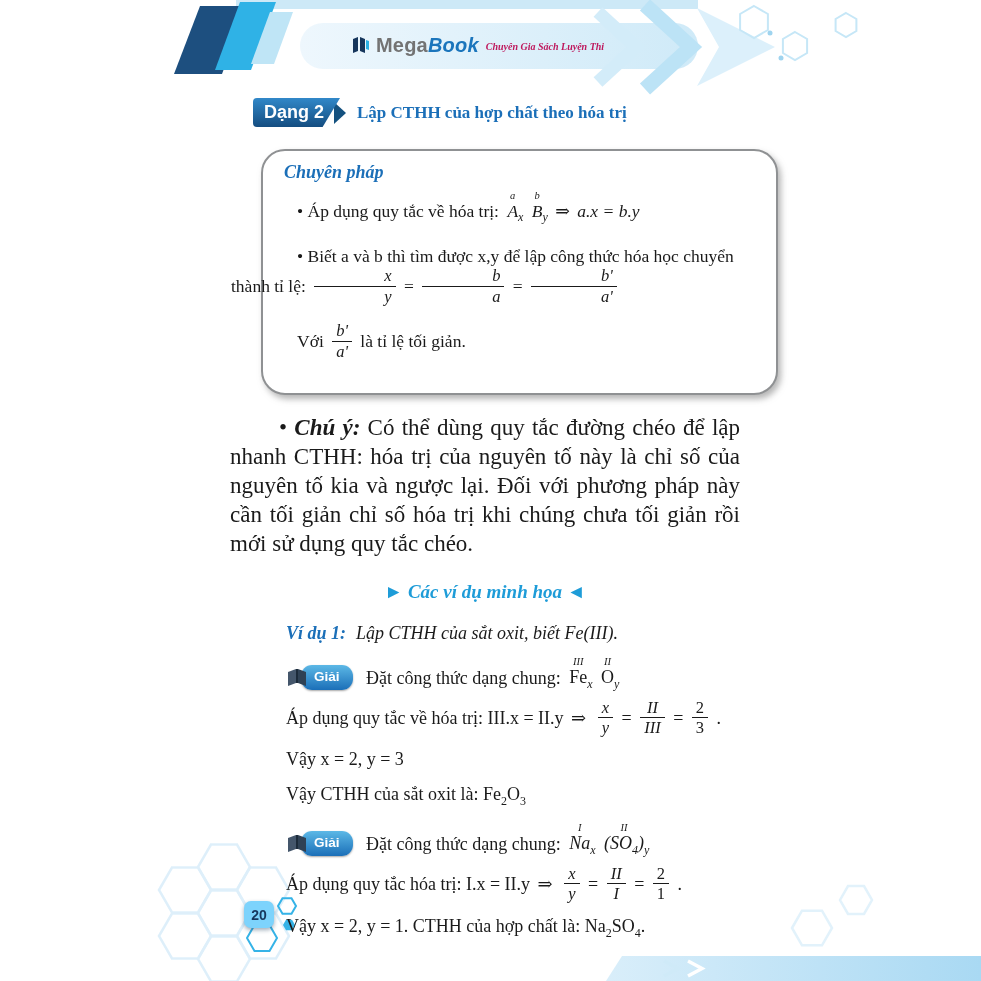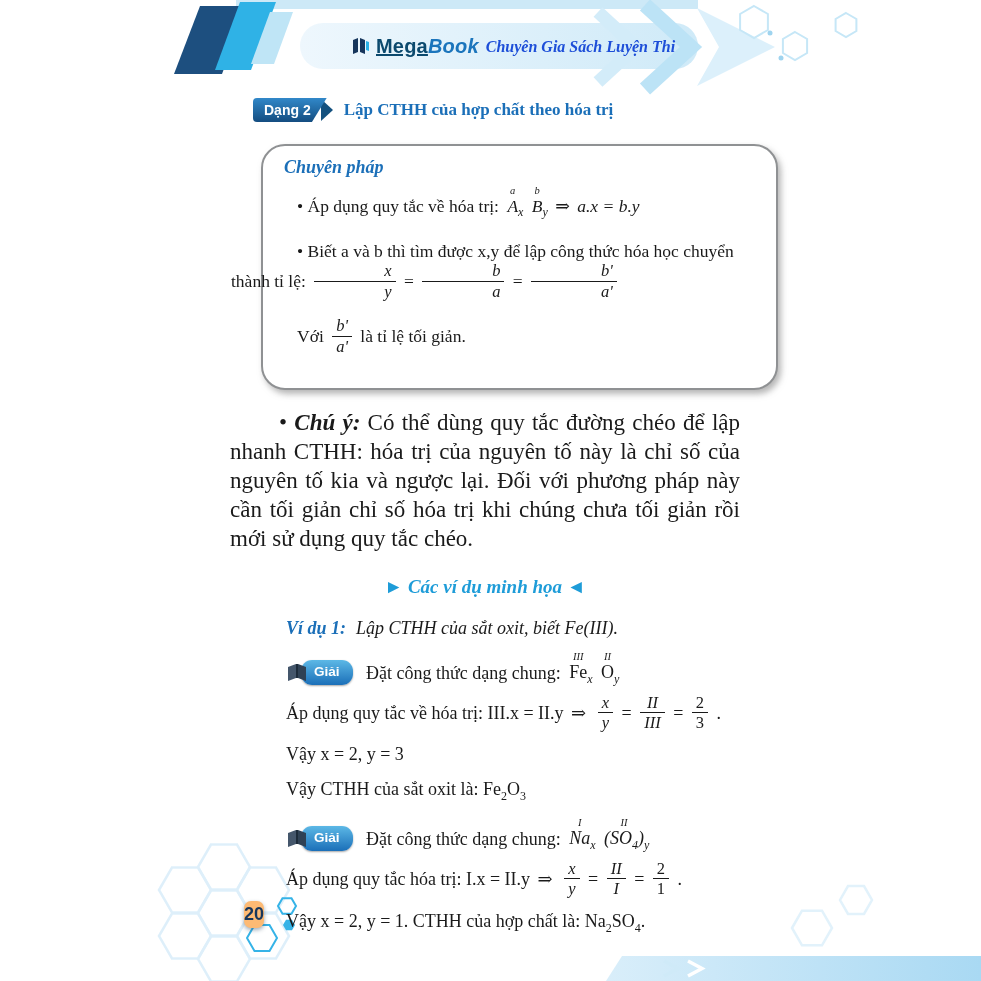--- a/index.html
+++ b/index.html
@@ -8,30 +8,30 @@
     background:#ffffff;
     font-family:"Liberation Serif","DejaVu Serif",serif;
     color:#1a1a1a;
   }
   .page { position:absolute; inset:0; background:#ffffff; }
   .deco { position:absolute; inset:0; width:981px; height:981px; z-index:0; }
 
   
   .logo-wrap { position:absolute; left:352px; top:35px; display:flex; align-items:center; gap:7px; z-index:2; }
   .brand { font-family:"Liberation Sans","DejaVu Sans",sans-serif; font-size:20px; font-weight:bold; letter-spacing:.2px; line-height:1; }
-  .brand-mega { color:#0c4a6e;text-decoration:underline; }
+  .brand-mega { color:#737373; }
   .brand-book { color:#1b75bc; font-style:italic; }
-  .tagline { font-size:16px; font-style:italic; font-weight:bold; color:#1d4ed8; padding-top:3px; }
+  .tagline { font-size:10px; font-style:italic; font-weight:bold; color:#be185d; padding-top:3px; }
 
   
   .content { position:absolute; left:230px; top:98px; width:510px; z-index:1; }
 
   .dang-row { display:flex; align-items:center; margin-left:23px; }
   .dang-badge {
-    font-family:"Liberation Sans","DejaVu Sans",sans-serif; font-weight:bold; font-size:14px;
+    font-family:"Liberation Sans","DejaVu Sans",sans-serif; font-weight:bold; font-size:18px;
     color:#fff; background:linear-gradient(180deg,#3188c9,#144d80);
     padding:4px 16px 4px 11px; border-radius:4px 0 0 4px;
     clip-path:polygon(0 0,100% 0,80% 100%,0 100%);
   }
   .badge-arrow { margin-left:-7px; margin-right:9px; flex:none; }
   .dang-title { color:#1b6fb8; font-weight:bold; font-size:17px; }
 
   .method-box {
     margin:22px 0 0 31px; width:474px; background:#fff;
     border:2px solid #8f9193; border-radius:24px;
@@ -72,24 +72,24 @@
   .giai-line { margin-top:13px; }
   .giai-badge { display:inline-flex; align-items:center; vertical-align:-4px; margin-right:9px; }
   .book-icon { margin-right:-7px; position:relative; z-index:1; }
   .giai-pill {
     background:linear-gradient(180deg,#5cb8e6,#1b6fb8); color:#fff;
     font-family:"Liberation Sans","DejaVu Sans",sans-serif; font-weight:bold; font-size:13.5px;
     padding:2px 13px 3px; border-radius:11px; box-shadow:0 1px 2px rgba(0,0,0,.35);
   }
 
   .page-badge {
-    position:absolute; left:244px; top:901px; width:20px; height:27px;
-    background:#fdba74; border-radius:7px; box-shadow:0 2px 4px rgba(40,70,100,.45);
+    position:absolute; left:244px; top:901px; width:30px; height:27px;
+    background:#7dd3fc; border-radius:7px; box-shadow:0 2px 4px rgba(40,70,100,.45);
     display:flex; align-items:center; justify-content:center;
-    font-family:"Liberation Sans","DejaVu Sans",sans-serif; font-weight:bold; font-size:18px; color:#16365c;
+    font-family:"Liberation Sans","DejaVu Sans",sans-serif; font-weight:bold; font-size:14px; color:#16365c;
     z-index:2;
   }
 </style>
 </head>
 <body>
 
 <div class="page">
 
   <svg class="deco" viewBox="0 0 981 981" aria-hidden="true">
     <defs>

